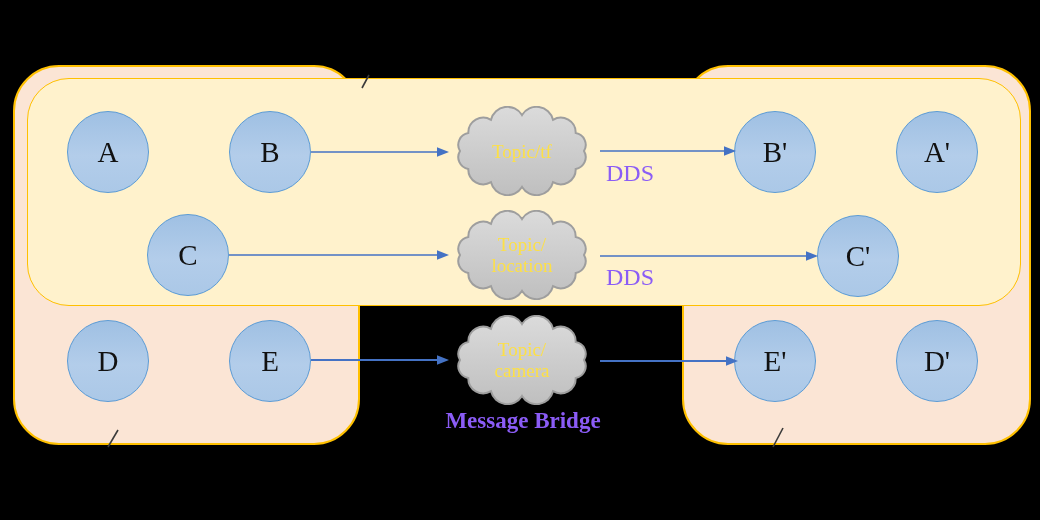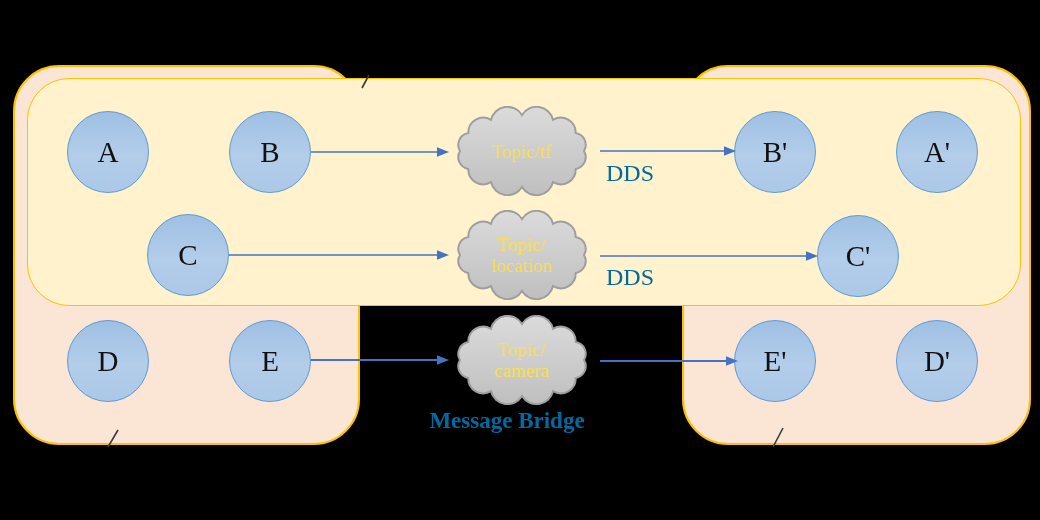--- a/index.html
+++ b/index.html
@@ -26,21 +26,21 @@
   }
   
   .cloud{position:absolute;width:152px;height:90px;}
   .cloud-label{
     position:absolute;width:152px;height:90px;
     display:flex;flex-direction:column;align-items:center;justify-content:center;
     font-size:19px;line-height:21px;color:#fde047;text-align:center;
   }
   .cloud-label span{display:block;}
   
-  .lbl{position:absolute;color:#0369a1;font-size:24px;line-height:1.1;}
+  .lbl{position:absolute;color:#8b5cf6;font-size:24px;line-height:1.1;}
   .lbl.bridge{font-weight:600;font-size:23px;width:200px;text-align:center;}
   
   .overlay{position:absolute;left:0;top:0;width:1040px;height:520px;pointer-events:none;}
 </style>
 </head>
 <body>
 
 <div class="stage">
 
   <div class="region peach left"></div>
@@ -105,21 +105,21 @@
   <div class="node" style="left:67px;top:320px">D</div>
   <div class="node" style="left:229px;top:320px">E</div>
   <div class="node" style="left:734px;top:111px">B'</div>
   <div class="node" style="left:896px;top:111px">A'</div>
   <div class="node" style="left:817px;top:215px">C'</div>
   <div class="node" style="left:734px;top:320px">E'</div>
   <div class="node" style="left:896px;top:320px">D'</div>
 
   <div class="lbl" style="left:606px;top:160px">DDS</div>
   <div class="lbl" style="left:606px;top:264px">DDS</div>
-  <div class="lbl bridge" style="left:407px;top:408px">Message Bridge</div>
+  <div class="lbl bridge" style="left:423px;top:408px">Message Bridge</div>
 
   <svg class="overlay">
     <g stroke="#4472C4" fill="#4472C4">
       <line x1="311" y1="152" x2="437" y2="152" stroke-width="1.6"></line>
       <polygon points="449,152 437,147.2 437,156.8" stroke="none"></polygon>
     </g>
     <g stroke="#4472C4" fill="#4472C4">
       <line x1="600" y1="151" x2="724" y2="151" stroke-width="1.6"></line>
       <polygon points="736,151 724,146.2 724,155.8" stroke="none"></polygon>
     </g>

